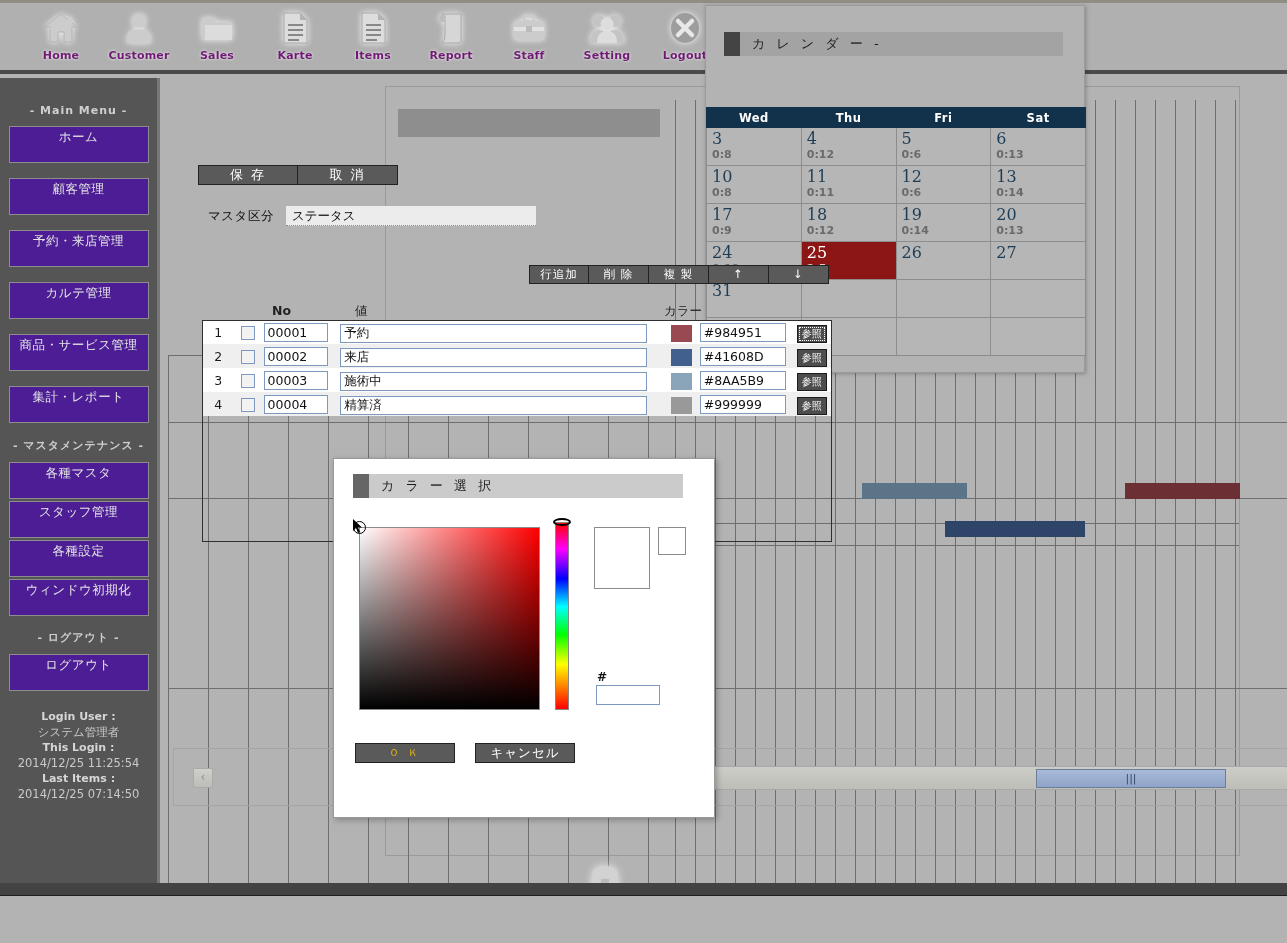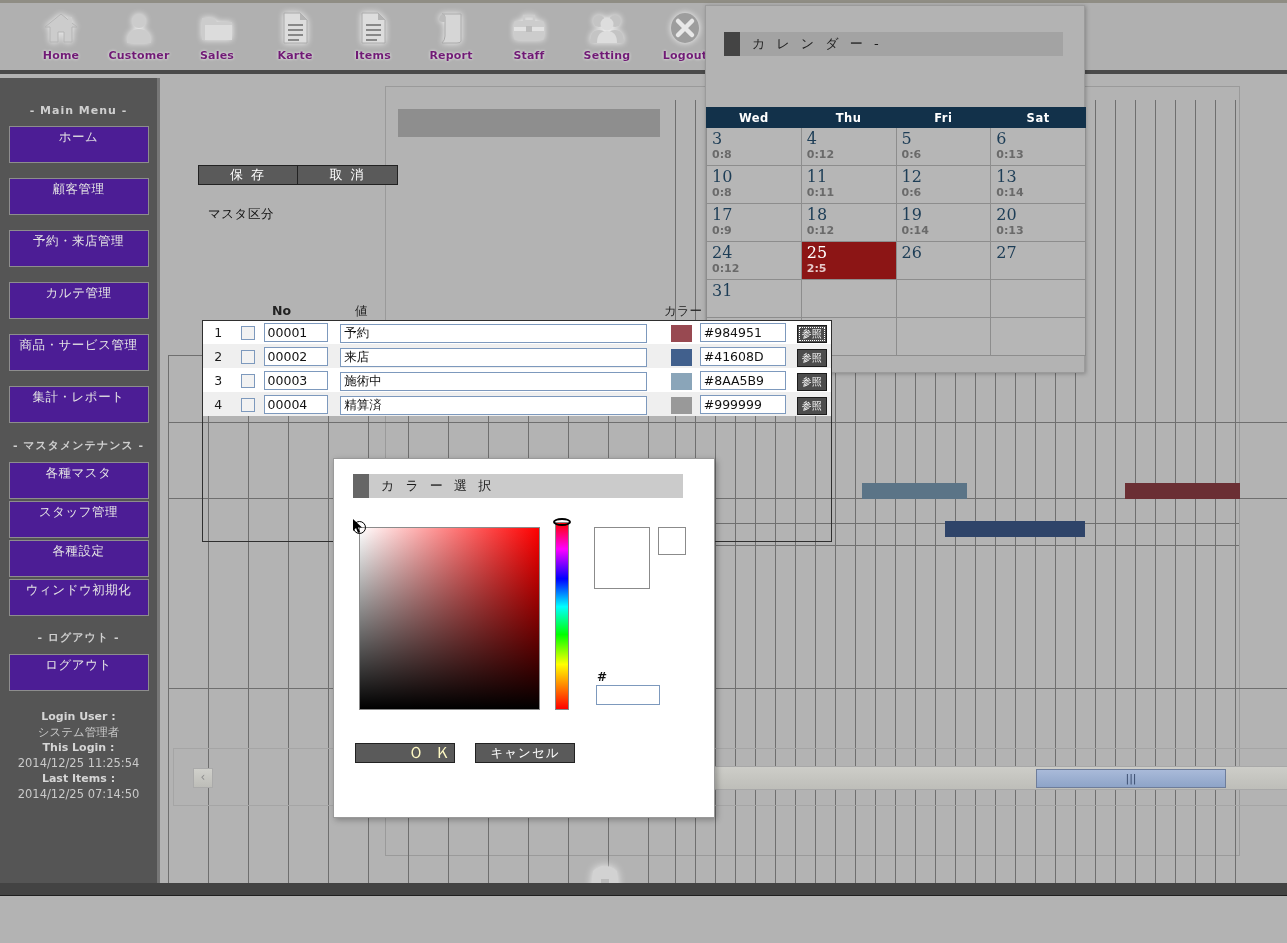--- a/index.html
+++ b/index.html
@@ -331,22 +331,22 @@
   .hex-label { position: absolute; left: 597px; top: 670px; font-size: 12px; color: #111111; font-weight:bold;}
   .hex-input {
     position: absolute; left: 596px; top: 685px; width: 64px; height: 20px;
     border: 1px solid #7d99bd; background: #ffffff;
     font-size: 12px; padding: 0 3px; color: #111111;
     font-family: "DejaVu Sans", "Liberation Sans", sans-serif;
   }
   .cp-ok {
     position: absolute; left: 355px; top: 743px; width: 100px; height: 20px;
     line-height: 18px;
-    background: #5a5a5a; border: 1px solid #222222; color: #fef9c3;
-    font-size: 16px; text-align: right; cursor: pointer; letter-spacing: 3px;
+    background: #5a5a5a; border: 1px solid #222222; color: #eab308;
+    font-size: 10px; text-align: center; cursor: pointer; letter-spacing: 3px;
   }
   .cp-cancel {
     position: absolute; left: 475px; top: 743px; width: 100px; height: 20px;
     line-height: 18px;
     background: #5a5a5a; border: 1px solid #222222; color: #ffffff;
     font-size: 12.5px; text-align: center; cursor: pointer; letter-spacing: 1px;
   }
 
   
   .footbar {
@@ -731,22 +731,30 @@
   </div>
 
 
   <div class="ed-btnrow">
     <div class="gbtn save">保 存</div>
     <div class="gbtn cancel">取 消</div>
   </div>
 
   <div class="ed-field-row">
     <span class="ed-field-label">マスタ区分</span>
+    <span class="ed-field-val">ステータス</span>
   </div>
 
+  <div class="ed-toolbar">
+    <div class="tbtn tb-w1">行追加</div>
+    <div class="tbtn tb-w2">削 除</div>
+    <div class="tbtn tb-w3">複 製</div>
+    <div class="tbtn tb-w4">↑</div>
+    <div class="tbtn tb-w5">↓</div>
+  </div>
 
   <div class="colhdr no">No</div>
   <div class="colhdr val">値</div>
   <div class="colhdr color">カラー</div>
 
   <table class="ed-table">
     <tbody>
       <tr class="odd">
         <td class="cell-idx">1</td>
         <td class="cell-chk"><span class="mini-chk"></span></td>

